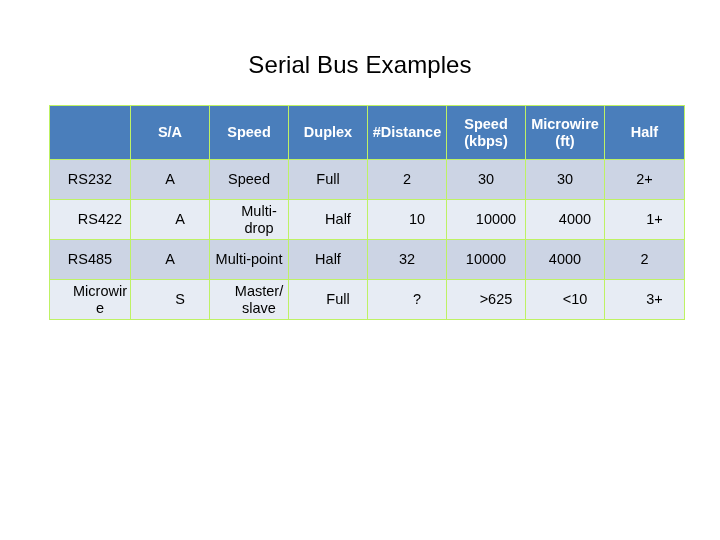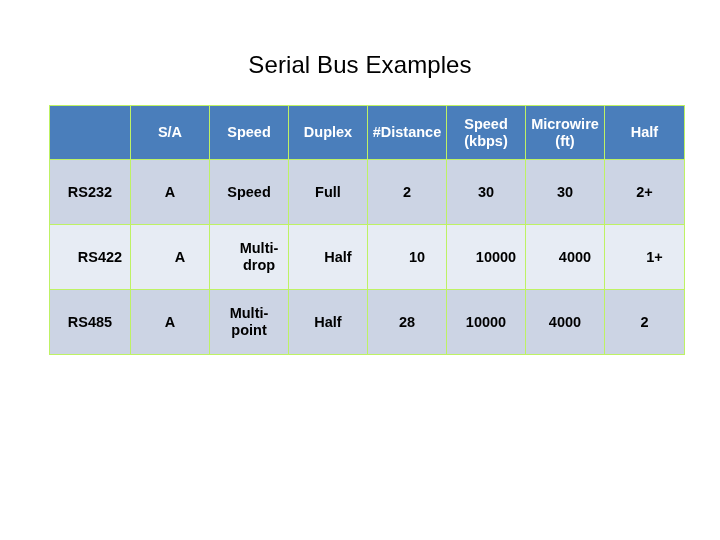--- a/index.html
+++ b/index.html
@@ -57,23 +57,23 @@
     word-wrap: break-word;
     overflow-wrap: break-word;
   }
   table.bus-table thead th {
     background: #4A7EBB;
     color: #ffffff;
     font-weight: bold;
     height: 53px;
   }
   table.bus-table tbody td {
-    height: 64px;
+    height: 39px;
     color: #000000;
-    font-weight: bold;
+    font-weight: normal;
   }
   tbody tr.row-dark td {
     background: #CCD4E4;
   }
   tbody tr.row-light td {
     background: #E7ECF4;
     padding-left: 23px;
   }
   
   col.c0 { width: 80px; }
@@ -135,22 +135,32 @@
           <td>10</td>
           <td>10000</td>
           <td>4000</td>
           <td>1+</td>
         </tr>
         <tr class="row-dark">
           <td>RS485</td>
           <td>A</td>
           <td>Multi-point</td>
           <td>Half</td>
-          <td>28</td>
+          <td>32</td>
           <td>10000</td>
           <td>4000</td>
           <td>2</td>
+        </tr>
+        <tr class="row-light">
+          <td>Microwire</td>
+          <td>S</td>
+          <td>Master/slave</td>
+          <td>Full</td>
+          <td>?</td>
+          <td>&gt;625</td>
+          <td>&lt;10</td>
+          <td>3+</td>
         </tr>
       </tbody>
     </table>
   </div>
 
 </div>
 
 </body></html>

